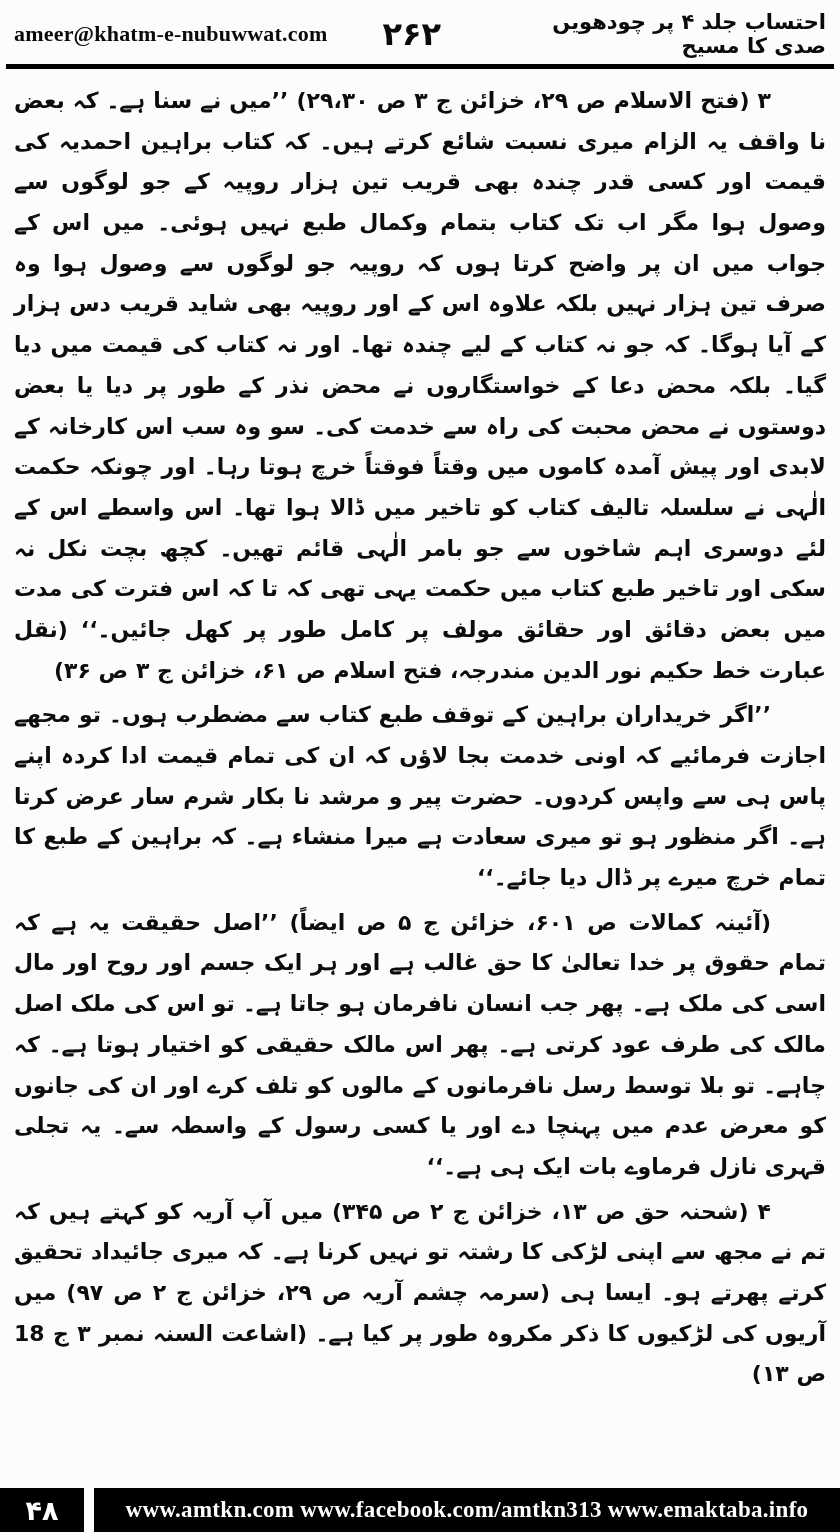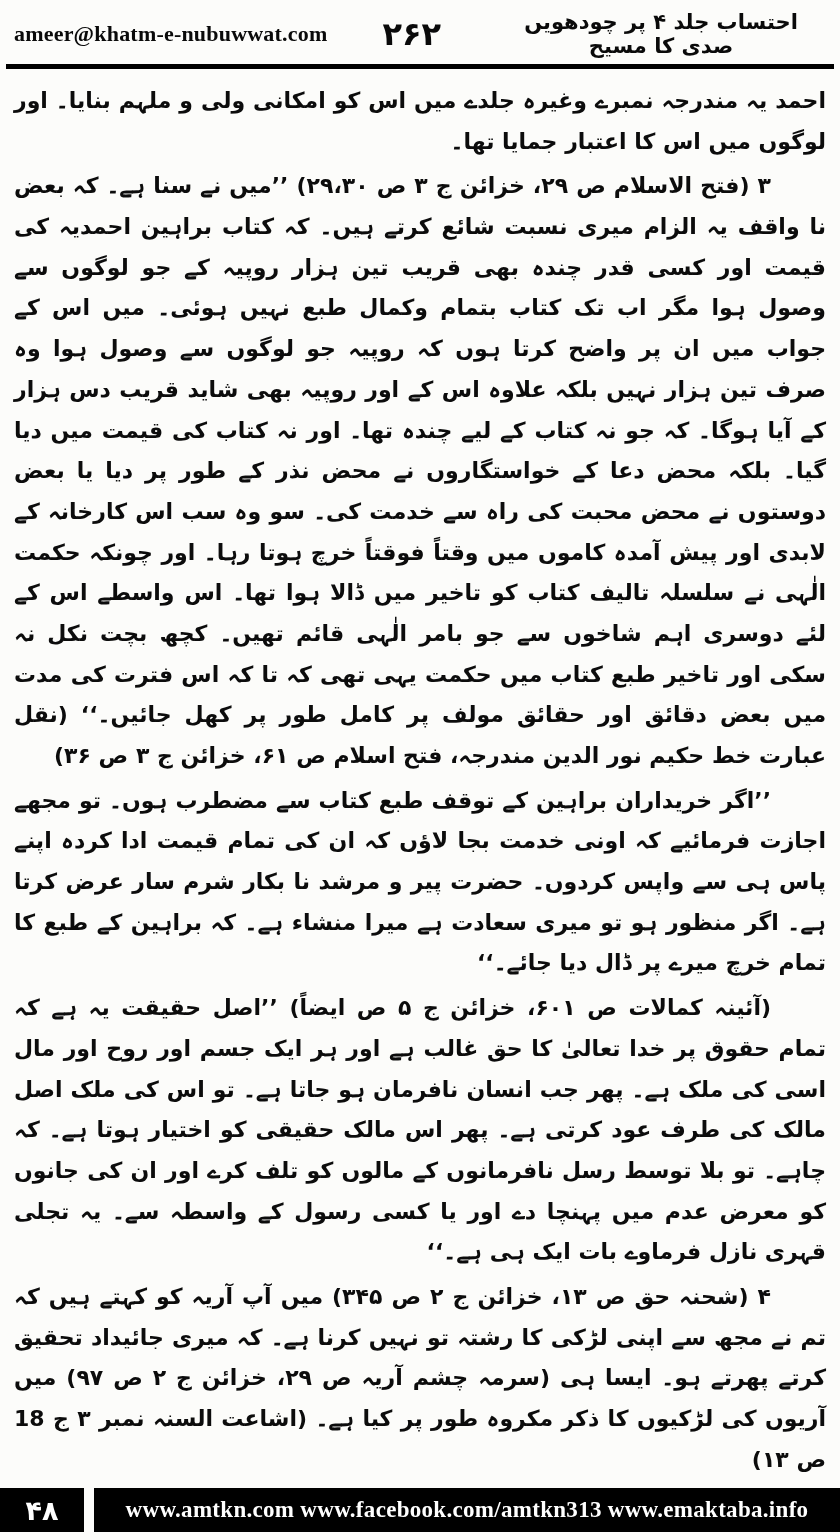--- a/index.html
+++ b/index.html
@@ -15,21 +15,21 @@
   .header .email{
     font-family:"Liberation Serif",serif;font-weight:bold;font-size:22px;
     letter-spacing:.2px;
   }
   .header .pagenum{
     font-family:"DejaVu Sans",sans-serif;font-weight:bold;font-size:32px;
     margin:0 16px;
   }
   .header .title{
     font-family:"DejaVu Sans",sans-serif;font-weight:bold;font-size:21px;
-    direction:rtl;text-align:center;max-width:330px;
+    direction:rtl;text-align:right;max-width:330px;
   }
   .rule{height:5px;background:#000;margin:4px 6px 8px 6px;}
   main{
     flex:1;padding:4px 14px 0 14px;direction:rtl;
   }
   .para{
     font-family:"DejaVu Sans",sans-serif;font-weight:bold;
     font-size:22px;line-height:1.85;text-align:justify;
     margin:0 0 4px 0;color:#0c0c0c;
   }
@@ -57,21 +57,20 @@
 
   <div class="header">
     <div class="email">ameer@khatm-e-nubuwwat.com</div>
     <div class="pagenum">۲۶۲</div>
     <div class="title">احتساب جلد ۴ پر چودھویں صدی کا مسیح</div>
   </div>
 
   <div class="rule"></div>
 
   <main>
-    <p class="para">احمد یہ مندرجہ نمبرے وغیرہ جلدے میں اس کو امکانی ولی و ملہم بنایا۔ اور لوگوں میں اس کا اعتبار جمایا تھا۔</p>
     <p class="para indent">۳ (فتح الاسلام ص ۲۹، خزائن ج ۳ ص ۲۹،۳۰) ’’میں نے سنا ہے۔ کہ بعض نا واقف یہ الزام میری نسبت شائع کرتے ہیں۔ کہ کتاب براہین احمدیہ کی قیمت اور کسی قدر چندہ بھی قریب تین ہزار روپیہ کے جو لوگوں سے وصول ہوا مگر اب تک کتاب بتمام وکمال طبع نہیں ہوئی۔ میں اس کے جواب میں ان پر واضح کرتا ہوں کہ روپیہ جو لوگوں سے وصول ہوا وہ صرف تین ہزار نہیں بلکہ علاوہ اس کے اور روپیہ بھی شاید قریب دس ہزار کے آیا ہوگا۔ کہ جو نہ کتاب کے لیے چندہ تھا۔ اور نہ کتاب کی قیمت میں دیا گیا۔ بلکہ محض دعا کے خواستگاروں نے محض نذر کے طور پر دیا یا بعض دوستوں نے محض محبت کی راہ سے خدمت کی۔ سو وہ سب اس کارخانہ کے لابدی اور پیش آمدہ کاموں میں وقتاً فوقتاً خرچ ہوتا رہا۔ اور چونکہ حکمت الٰہی نے سلسلہ تالیف کتاب کو تاخیر میں ڈالا ہوا تھا۔ اس واسطے اس کے لئے دوسری اہم شاخوں سے جو بامر الٰہی قائم تھیں۔ کچھ بچت نکل نہ سکی اور تاخیر طبع کتاب میں حکمت یہی تھی کہ تا کہ اس فترت کی مدت میں بعض دقائق اور حقائق مولف پر کامل طور پر کھل جائیں۔‘‘ (نقل عبارت خط حکیم نور الدین مندرجہ، فتح اسلام ص ۶۱، خزائن ج ۳ ص ۳۶)</p>
     <p class="para indent">’’اگر خریداران براہین کے توقف طبع کتاب سے مضطرب ہوں۔ تو مجھے اجازت فرمائیے کہ اونی خدمت بجا لاؤں کہ ان کی تمام قیمت ادا کردہ اپنے پاس ہی سے واپس کردوں۔ حضرت پیر و مرشد نا بکار شرم سار عرض کرتا ہے۔ اگر منظور ہو تو میری سعادت ہے میرا منشاء ہے۔ کہ براہین کے طبع کا تمام خرچ میرے پر ڈال دیا جائے۔‘‘</p>
     <p class="para indent">(آئینہ کمالات ص ۶۰۱، خزائن ج ۵ ص ایضاً) ’’اصل حقیقت یہ ہے کہ تمام حقوق پر خدا تعالیٰ کا حق غالب ہے اور ہر ایک جسم اور روح اور مال اسی کی ملک ہے۔ پھر جب انسان نافرمان ہو جاتا ہے۔ تو اس کی ملک اصل مالک کی طرف عود کرتی ہے۔ پھر اس مالک حقیقی کو اختیار ہوتا ہے۔ کہ چاہے۔ تو بلا توسط رسل نافرمانوں کے مالوں کو تلف کرے اور ان کی جانوں کو معرض عدم میں پہنچا دے اور یا کسی رسول کے واسطہ سے۔ یہ تجلی قہری نازل فرماوے بات ایک ہی ہے۔‘‘</p>
     <p class="para indent">۴ (شحنہ حق ص ۱۳، خزائن ج ۲ ص ۳۴۵) میں آپ آریہ کو کہتے ہیں کہ تم نے مجھ سے اپنی لڑکی کا رشتہ تو نہیں کرنا ہے۔ کہ میری جائیداد تحقیق کرتے پھرتے ہو۔ ایسا ہی (سرمہ چشم آریہ ص ۲۹، خزائن ج ۲ ص ۹۷) میں آریوں کی لڑکیوں کا ذکر مکروہ طور پر کیا ہے۔ (اشاعت السنہ نمبر ۳ ج 18 ص ۱۳)</p>
   </main>
 
   <div class="footer">
     <div class="folio">۴۸</div>
     <div class="bar">www.amtkn.com www.facebook.com/amtkn313 www.emaktaba.info</div>
   </div>

